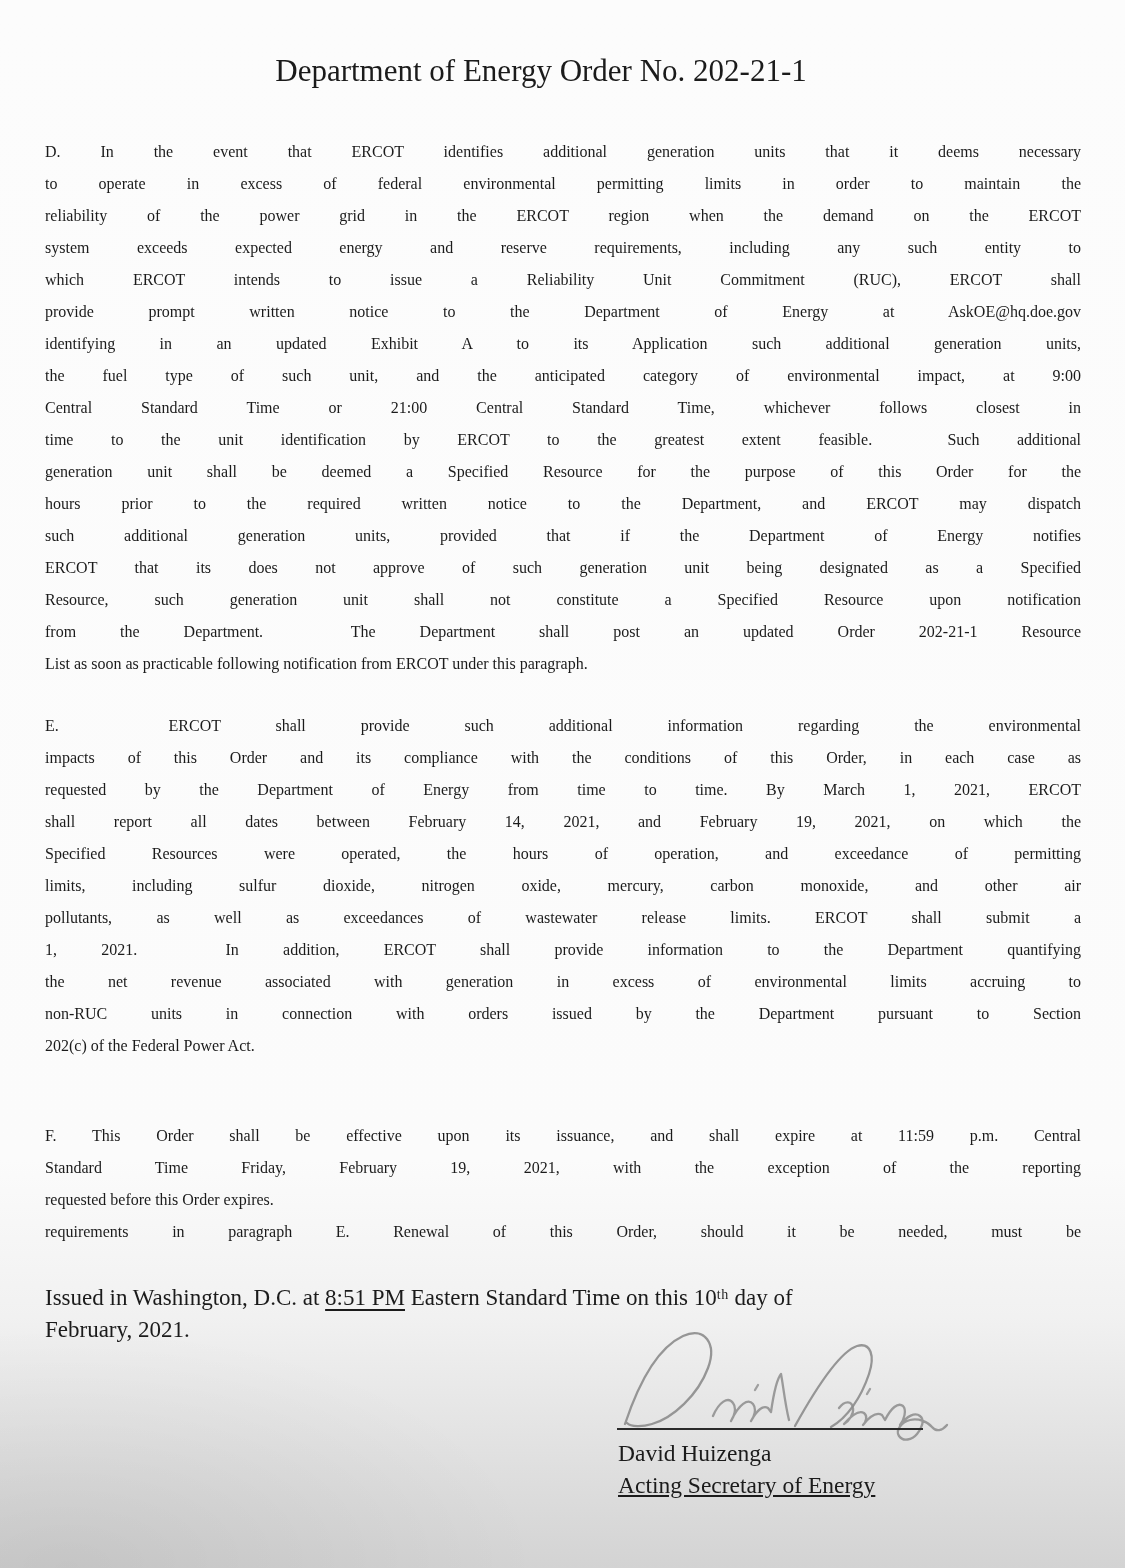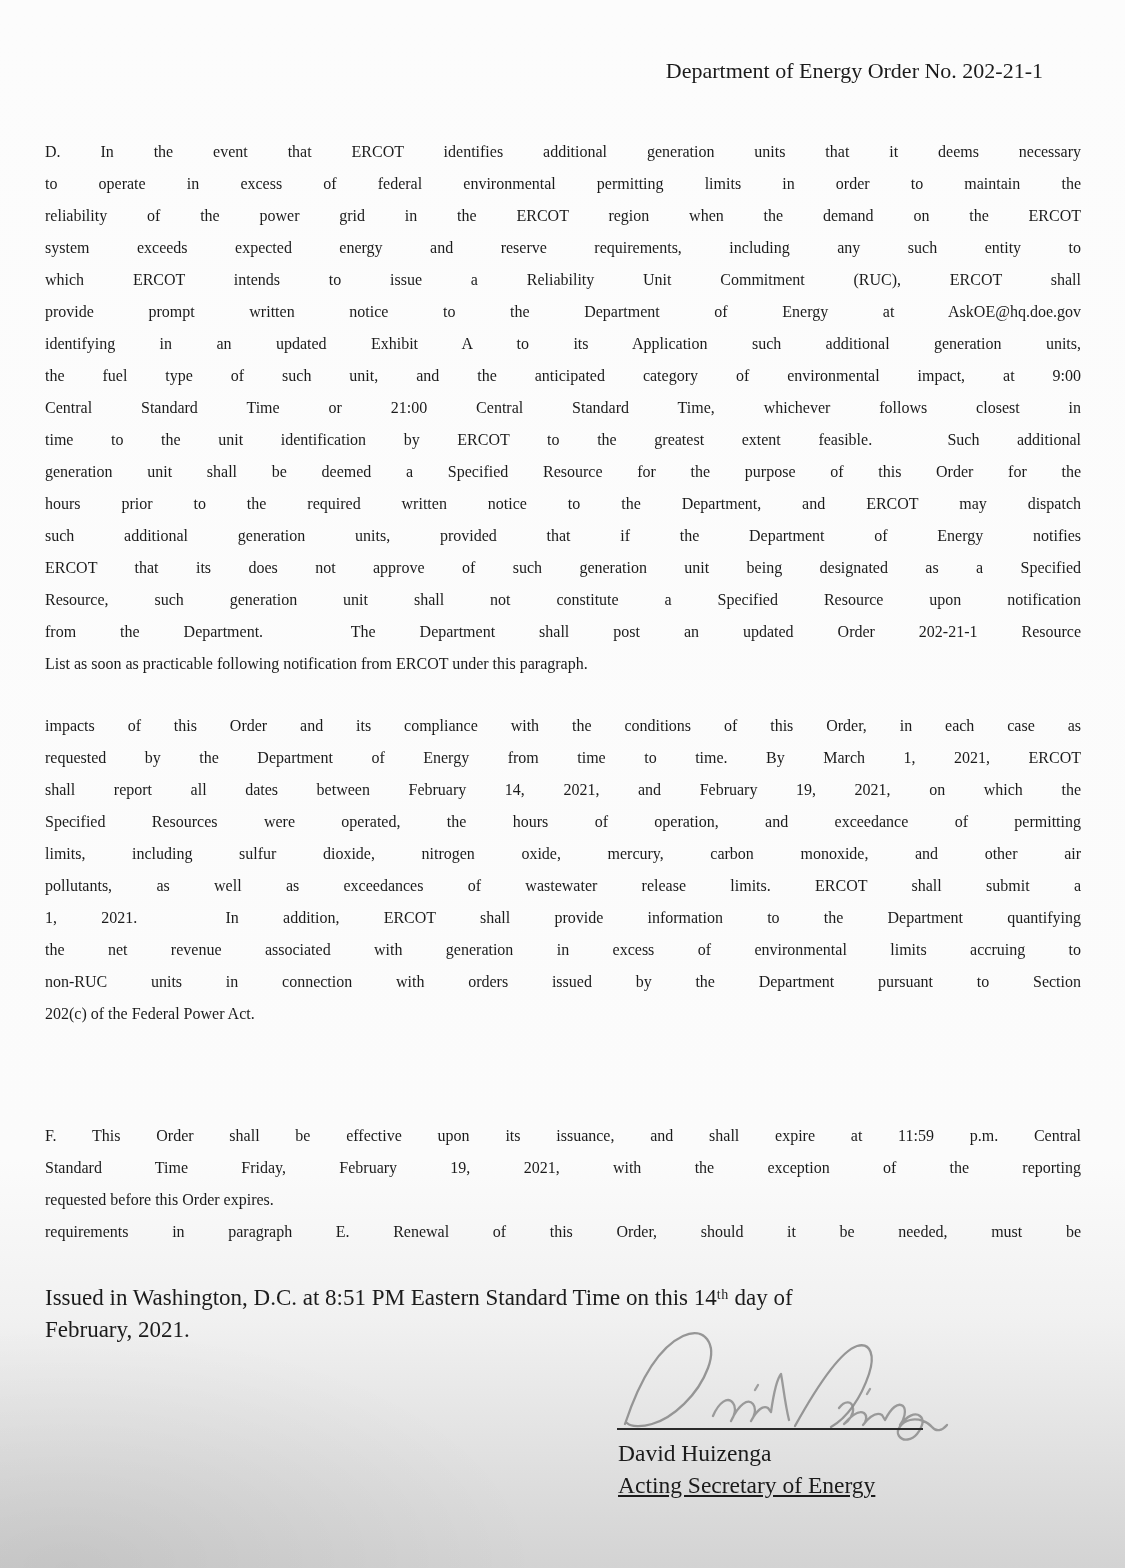--- a/index.html
+++ b/index.html
@@ -10,36 +10,37 @@
     overflow:hidden;
     background:linear-gradient(180deg,#fcfcfc 0%,#fbfbfb 74%,#f1f1f1 84%,#e2e2e2 92%,#d3d3d3 100%);
     font-family:"Liberation Serif","DejaVu Serif",serif;
     color:#1b1b1b;
   }
   #page::before{
     content:"";position:absolute;inset:0;pointer-events:none;
     background:radial-gradient(60% 22% at 6% 100%, rgba(0,0,0,0.07), rgba(0,0,0,0) 70%);
   }
   .title{
-    position:absolute;left:29px;top:54px;width:1036px;
-    text-align:right;font-size:22px;line-height:34px;
+    position:absolute;left:45px;top:54px;width:1036px;
+    text-align:center;font-size:31px;line-height:34px;
     transform:translateX(-22px);
   }
   .para{position:absolute;left:45px;width:1036px;}
   .para-d{top:136px;}
   .para-e{top:710px;}
   .para-f{top:1120px;font-family:Liberation Serif, serif;}
   .jline{
     font-size:16px;line-height:32px;
     text-align:justify;text-align-last:justify;
     white-space:pre-wrap;
   }
   .jline.last{text-align:right;text-align-last:left;}
   .issued{position:absolute;left:45px;top:1279px;width:1036px;font-size:23px;line-height:32px;}
   .time-underline{
+    text-decoration:underline;
     text-decoration-thickness:2px;
     text-underline-offset:4px;
     text-decoration-color:#1b1b1b;
   }
   sup.ord{font-size:14px;vertical-align:6px;letter-spacing:0.5px;}
   .sig-svg{position:absolute;left:595px;top:1328px;width:380px;height:118px;}
   .sig-line{position:absolute;left:617px;top:1428px;width:306px;height:0;border-top:2px solid #2a2a2a;}
   .sig-name{position:absolute;left:618px;top:1437px;font-size:23.5px;line-height:32px;}
   .sig-title{position:absolute;left:618px;top:1469px;font-size:23.5px;line-height:32px;text-decoration:underline;}
 </style>
@@ -63,40 +64,41 @@
       <div class="jline">time to the unit identification by ERCOT to the greatest extent feasible.  Such additional</div>
       <div class="jline">generation unit shall be deemed a Specified Resource for the purpose of this Order for the</div>
       <div class="jline">hours prior to the required written notice to the Department, and ERCOT may dispatch</div>
       <div class="jline">such additional generation units, provided that if the Department of Energy notifies</div>
       <div class="jline">ERCOT that its does not approve of such generation unit being designated as a Specified</div>
       <div class="jline">Resource, such generation unit shall not constitute a Specified Resource upon notification</div>
       <div class="jline">from the Department.  The Department shall post an updated Order 202-21-1 Resource</div>
       <div class="jline last">List as soon as practicable following notification from ERCOT under this paragraph.</div>
     </div>
   <div class="para para-e">
+      <div class="jline">E.  ERCOT shall provide such additional information regarding the environmental</div>
       <div class="jline">impacts of this Order and its compliance with the conditions of this Order, in each case as</div>
       <div class="jline">requested by the Department of Energy from time to time. By March 1, 2021, ERCOT</div>
       <div class="jline">shall report all dates between February 14, 2021, and February 19, 2021, on which the</div>
       <div class="jline">Specified Resources were operated, the hours of operation, and exceedance of permitting</div>
       <div class="jline">limits, including sulfur dioxide, nitrogen oxide, mercury, carbon monoxide, and other air</div>
       <div class="jline">pollutants, as well as exceedances of wastewater release limits. ERCOT shall submit a</div>
       <div class="jline">1, 2021.  In addition, ERCOT shall provide information to the Department quantifying</div>
       <div class="jline">the net revenue associated with generation in excess of environmental limits accruing to</div>
       <div class="jline">non-RUC units in connection with orders issued by the Department pursuant to Section</div>
       <div class="jline last">202(c) of the Federal Power Act.</div>
     </div>
   <div class="para para-f">
       <div class="jline">F. This Order shall be effective upon its issuance, and shall expire at 11:59 p.m. Central</div>
       <div class="jline">Standard Time Friday, February 19, 2021, with the exception of the reporting</div>
       <div class="jline last">requested before this Order expires.</div>
       <div class="jline">requirements in paragraph E. Renewal of this Order, should it be needed, must be</div>
     </div>
 
   <div class="issued">
-    <div><span>Issued in Washington, D.C. at </span><span class="time-underline">8:51 PM</span><span> Eastern Standard Time on this 14</span><sup class="ord">th</sup><span> day of</span></div>
+    <div><span>Issued in Washington, D.C. at </span><span class="time-underline">8:51 PM</span><span> Eastern Standard Time on this 10</span><sup class="ord">th</sup><span> day of</span></div>
     <div>February, 2021.</div>
   </div>
 
   <svg class="sig-svg" viewBox="0 0 380 118" fill="none" stroke="#8c8c8c" stroke-width="2.3" stroke-linecap="round" stroke-linejoin="round">
     <path d="M 30 96 C 40 66 58 22 88 8 C 110 -2 122 16 113 40 C 103 67 78 90 57 96 C 47 99 36 99 32 95" opacity="0.9"></path>
     <path d="M 118 88 C 124 74 133 68 138 75 C 142 80 139 89 136 93 C 144 76 153 70 158 76 C 162 81 159 89 156 93 C 162 82 168 77 173 80 L 176 84 C 178 70 181 52 186 46 C 188 56 190 76 194 92" opacity="0.85"></path>
     <path d="M 160 62 L 163 57" opacity="0.8"></path>
     <path d="M 200 98 C 220 62 244 24 262 18 C 276 14 280 28 274 46 C 266 70 252 90 236 99" opacity="0.9"></path>
     <path d="M 272 66 L 275 61" opacity="0.8"></path>
     <path d="M 244 80 C 250 72 257 73 258 80 C 259 86 254 93 249 96 C 256 88 264 82 269 85 C 273 88 271 94 268 97 C 275 88 282 84 287 87 L 290 92 C 296 80 303 74 308 78 C 312 82 309 92 305 97 C 312 88 320 84 325 88 C 330 92 327 100 322 106 C 317 112 308 114 304 108 C 300 102 307 94 315 92 C 324 90 333 94 337 99 C 341 104 347 103 352 97" opacity="0.85"></path>

